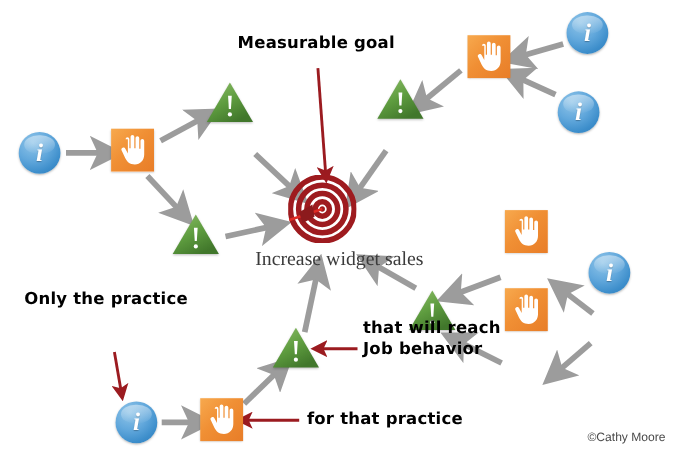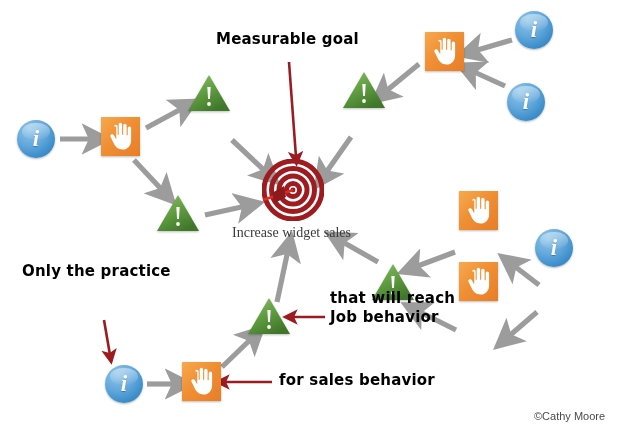--- a/index.html
+++ b/index.html
@@ -119,21 +119,21 @@
     font-size: 15px;
     font-weight: bold;
     line-height: 19px;
     letter-spacing: 0.2px;
     white-space: pre;
   }
   .goal-caption {
     position: absolute;
     color: #3b3b3b;
     font-family: "Liberation Serif", serif;
-    font-size: 14px;
+    font-size: 18px;
     white-space: nowrap;
   }
   .credit {
     position: absolute;
     color: #4a4a4a;
     font-family: "Liberation Sans", sans-serif;
     font-size: 11px;
     white-space: nowrap;
   }
 </style>
@@ -363,18 +363,18 @@
   <div style="position:absolute; left:22px; top:262px;">
     <div class="handwriting" style="position:static;">Only the practice</div>
   </div>
 
   <div style="position:absolute; left:330px; top:289px;">
     <div class="handwriting" style="position:static;">that will reach</div>
     <div class="handwriting" style="position:static;">Job behavior</div>
   </div>
 
   <div style="position:absolute; left:279px; top:371px;">
-    <div class="handwriting" style="position:static;">for sales behavior</div>
-  </div>
-
-  <div class="credit" style="left:534px; top:392px;margin-top:18px;">©Cathy Moore</div>
+    <div class="handwriting" style="position:static;">for that practice</div>
+  </div>
+
+  <div class="credit" style="left:534px; top:392px;">©Cathy Moore</div>
 
 </div>
 
 </body></html>

